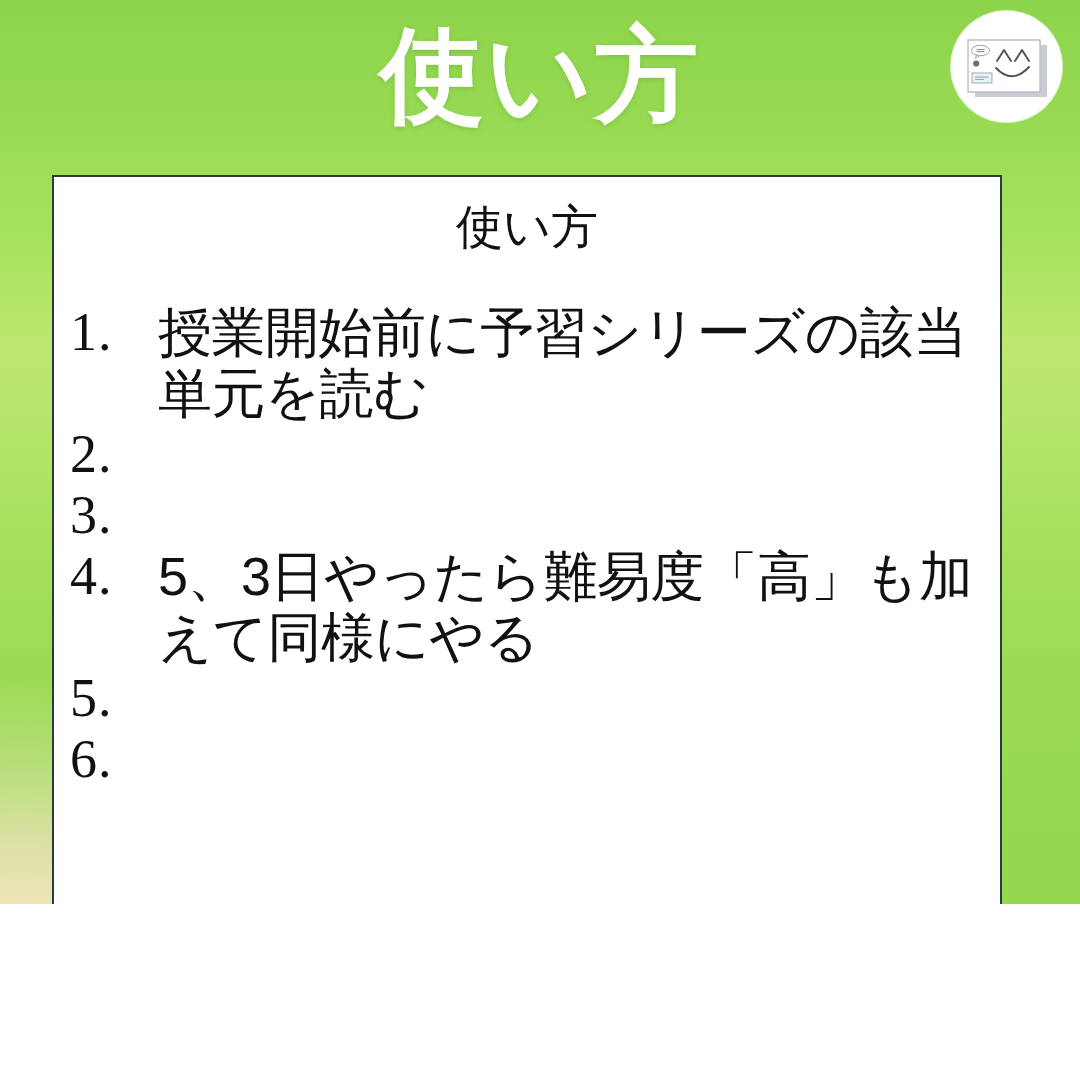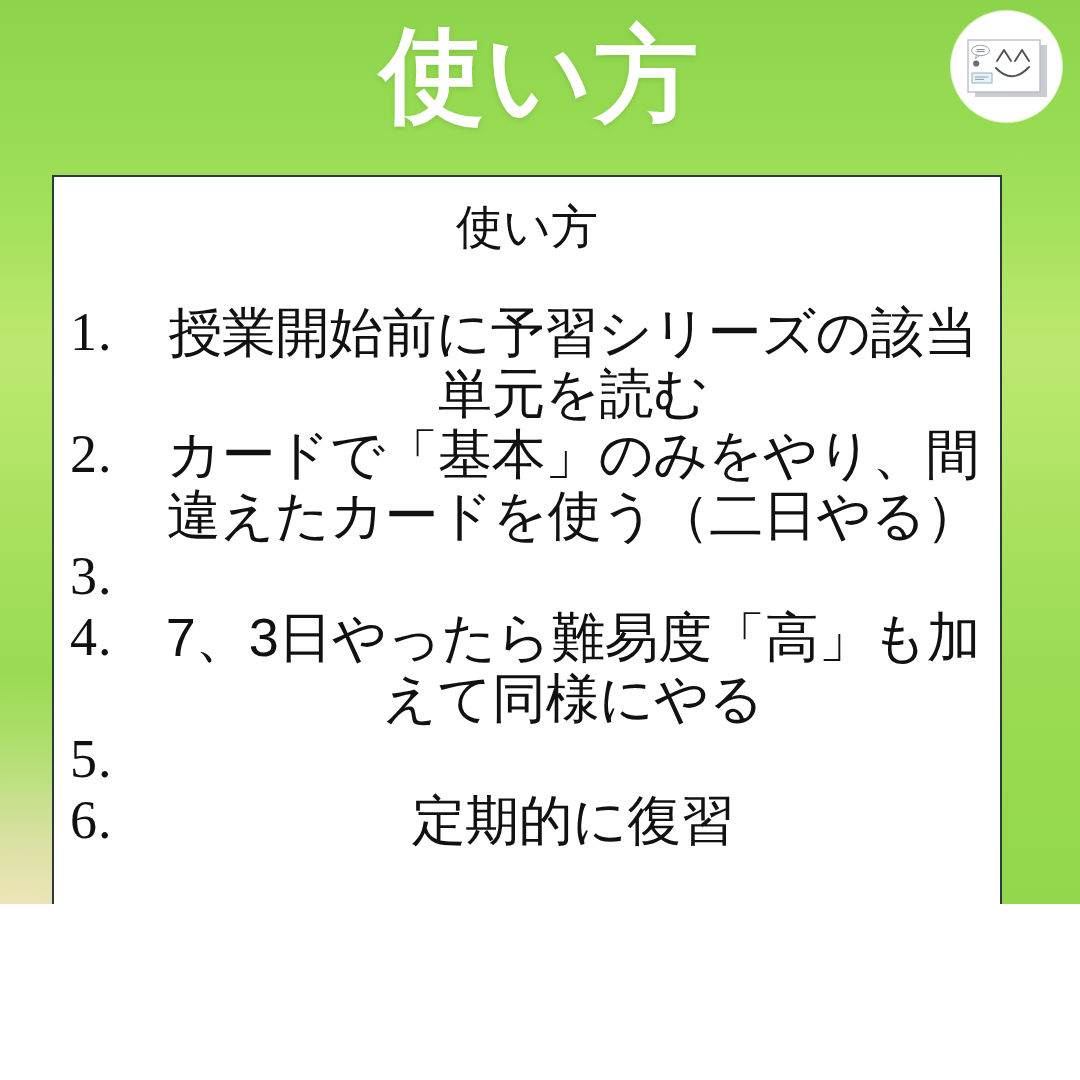--- a/index.html
+++ b/index.html
@@ -129,21 +129,20 @@
   }
 
   .step-text {
     flex: 1 1 auto;
     font-size: 54px;
     line-height: 61px;
     color: #111111;
     letter-spacing: -0.5px;
     word-break: break-all;
     padding-right: 4px;
-    text-align: center;
   }
 </style>
 </head>
 <body>
 
 <div id="slide">
 
   <div id="header">
     <div id="page-title">使い方</div>
 
@@ -184,37 +183,35 @@
 
     <div id="steps-list">
 
       <div class="step-row">
         <span class="step-num">1.</span>
         <span class="step-text">授業開始前に予習シリーズの該当単元を読む</span>
       </div>
 
       <div class="step-row">
         <span class="step-num">2.</span>
-        <span class="step-text">カードで「基本」のみをやり、間違えたカードを使う（二日やる）</span>
       </div>
 
       <div class="step-row">
         <span class="step-num">3.</span>
       </div>
 
       <div class="step-row">
         <span class="step-num">4.</span>
-        <span class="step-text">7、3日やったら難易度「高」も加えて同様にやる</span>
+        <span class="step-text">5、3日やったら難易度「高」も加えて同様にやる</span>
       </div>
 
       <div class="step-row">
         <span class="step-num">5.</span>
       </div>
 
       <div class="step-row">
         <span class="step-num">6.</span>
-        <span class="step-text">定期的に復習</span>
       </div>
 
     </div>
   </div>
 
 </div>
 
 </body></html>

